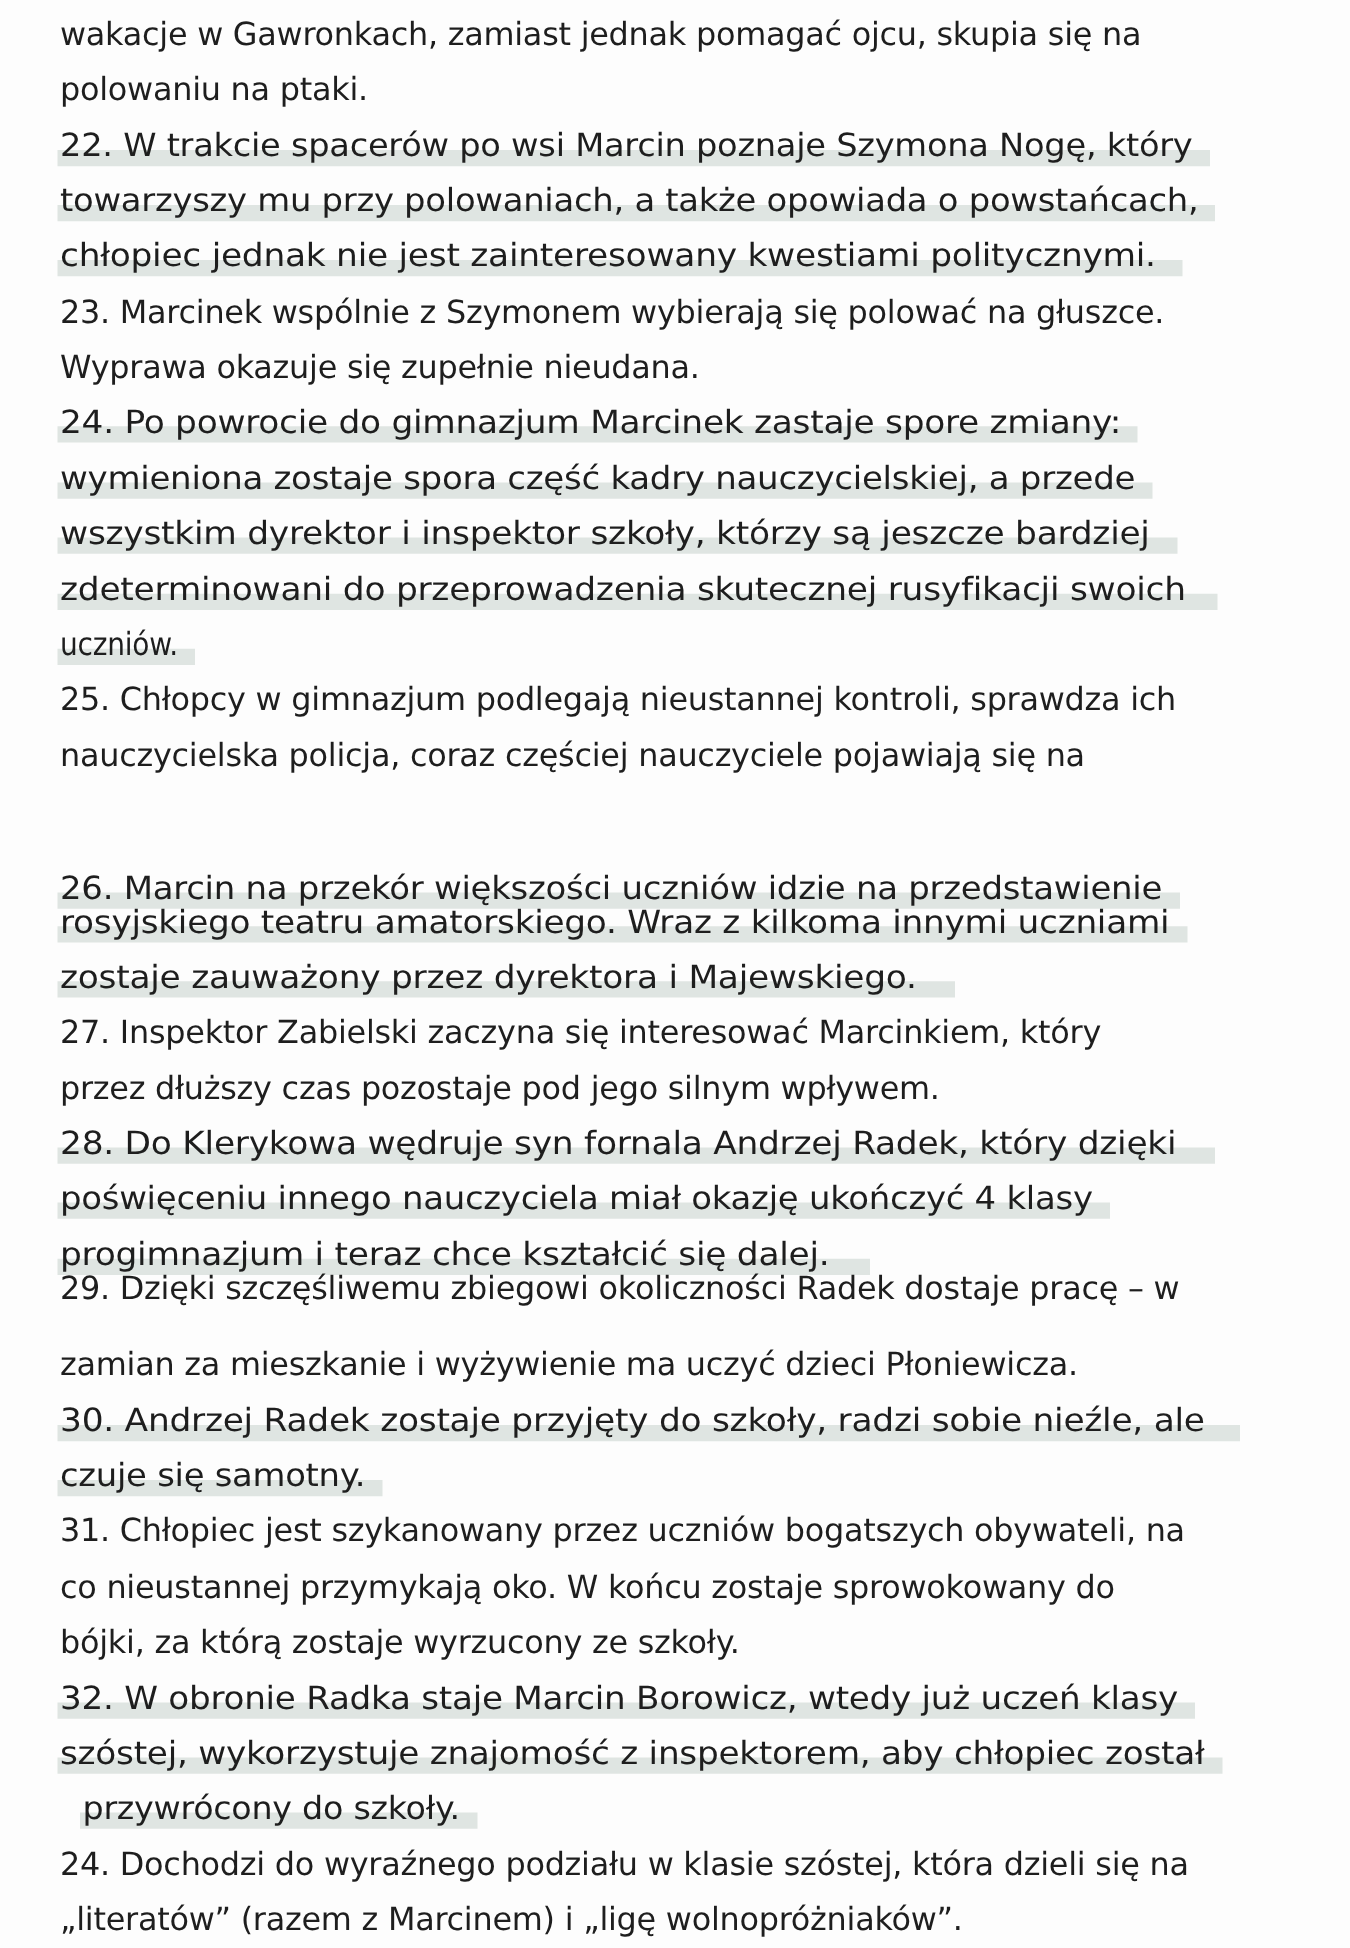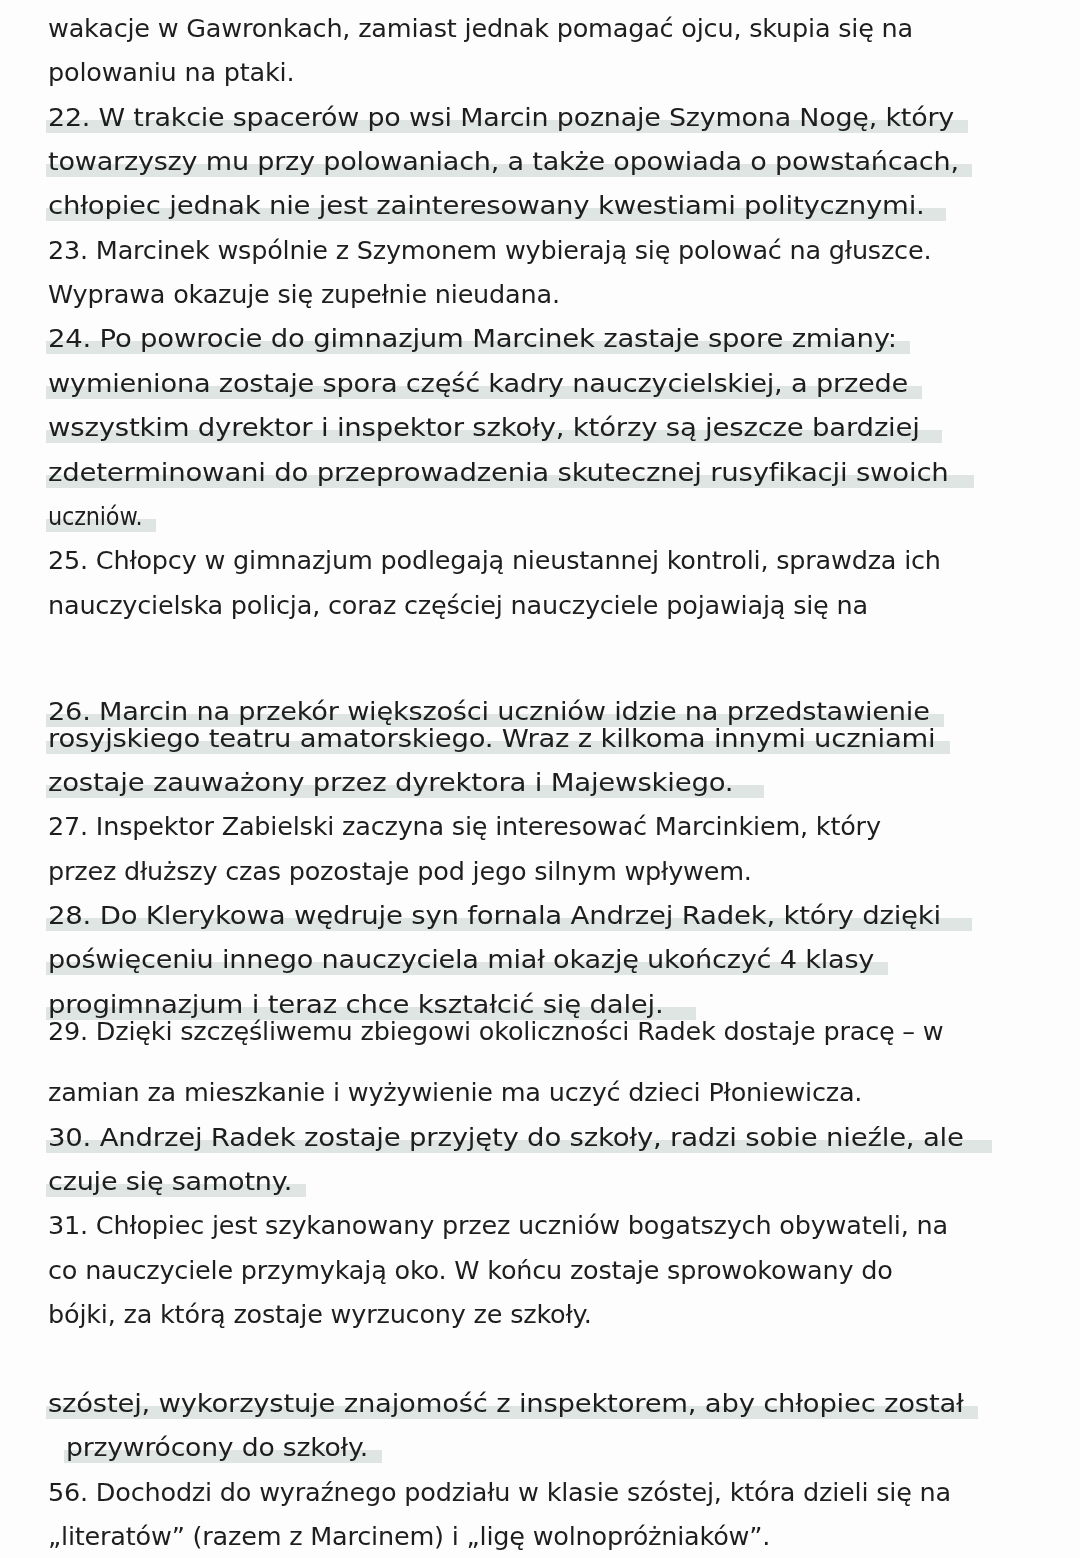--- a/index.html
+++ b/index.html
@@ -48,19 +48,20 @@
     <div class="line" style="top: 804.3px;"><span class="txt">27. Inspektor Zabielski zaczyna się interesować Marcinkiem, który</span></div>
     <div class="line" style="top: 848.65px;"><span class="txt">przez dłuższy czas pozostaje pod jego silnym wpływem.</span></div>
     <div class="line hl" style="top: 893px;"><span class="hlbar" style="right: auto; width: 926px; background: rgb(223, 229, 226);"></span><span class="txt" style="display: inline-block; transform-origin: left center; transform: scaleX(1.08);">28. Do Klerykowa wędruje syn fornala Andrzej Radek, który dzięki</span></div>
     <div class="line hl" style="top: 937.35px;"><span class="hlbar" style="right: auto; width: 842px; background: rgb(223, 229, 226);"></span><span class="txt" style="display: inline-block; transform-origin: left center; transform: scaleX(1.064);">poświęceniu innego nauczyciela miał okazję ukończyć 4 klasy</span></div>
     <div class="line hl" style="top: 981.7px;"><span class="hlbar" style="right: auto; width: 650px; background: rgb(223, 229, 226);"></span><span class="txt" style="display: inline-block; transform-origin: left center; transform: scaleX(1.08);">progimnazjum i teraz chce kształcić się dalej.</span></div>
     <div class="line" style="top: 1009px;"><span class="txt">29. Dzięki szczęśliwemu zbiegowi okoliczności Radek dostaje pracę – w</span></div>
     <div class="line" style="top: 1070.4px;"><span class="txt">zamian za mieszkanie i wyżywienie ma uczyć dzieci Płoniewicza.</span></div>
     <div class="line hl" style="top: 1114.75px;"><span class="hlbar" style="right: auto; width: 946px; background: rgb(223, 229, 226);"></span><span class="txt" style="display: inline-block; transform-origin: left center; transform: scaleX(1.08);">30. Andrzej Radek zostaje przyjęty do szkoły, radzi sobie nieźle, ale</span></div>
     <div class="line hl" style="top: 1159.1px;"><span class="hlbar" style="right: auto; width: 260px; background: rgb(223, 229, 226);"></span><span class="txt" style="display: inline-block; transform-origin: left center; transform: scaleX(1.061);">czuje się samotny.</span></div>
     <div class="line" style="top: 1203.45px;"><span class="txt">31. Chłopiec jest szykanowany przez uczniów bogatszych obywateli, na</span></div>
-    <div class="line" style="top: 1247.8px;"><span class="txt">co nauczyciele przymykają oko. W końcu zostaje sprowokowany do</span></div>
+    <div class="line" style="top: 1247.8px;"><span class="txt">co nieustannej przymykają oko. W końcu zostaje sprowokowany do</span></div>
     <div class="line" style="top: 1292.15px;"><span class="txt">bójki, za którą zostaje wyrzucony ze szkoły.</span></div>
+    <div class="line hl" style="top: 1336.5px;"><span class="hlbar" style="right: auto; width: 910px; background: rgb(223, 229, 226);"></span><span class="txt" style="display: inline-block; transform-origin: left center; transform: scaleX(1.073);">32. W obronie Radka staje Marcin Borowicz, wtedy już uczeń klasy</span></div>
     <div class="line hl" style="top: 1380.85px;"><span class="hlbar" style="right: auto; width: 932px; background: rgb(223, 229, 226);"></span><span class="txt" style="display: inline-block; transform-origin: left center; transform: scaleX(1.076);">szóstej, wykorzystuje znajomość z inspektorem, aby chłopiec został</span></div>
     <div class="line hl" style="top: 1425.2px; margin-left: 18px;"><span class="hlbar" style="right: auto; width: 318px; background: rgb(223, 229, 226);"></span><span class="txt" style="display: inline-block; transform-origin: left center; transform: scaleX(1.045);">przywrócony do szkoły.</span></div>
-    <div class="line" style="top: 1469.55px;"><span class="txt">56. Dochodzi do wyraźnego podziału w klasie szóstej, która dzieli się na</span></div>
+    <div class="line" style="top: 1469.55px;"><span class="txt">24. Dochodzi do wyraźnego podziału w klasie szóstej, która dzieli się na</span></div>
     <div class="line" style="top: 1513.9px;"><span class="txt">„literatów” (razem z Marcinem) i „ligę wolnopróżniaków”.</span></div>
   </div>
 
 </body></html>

